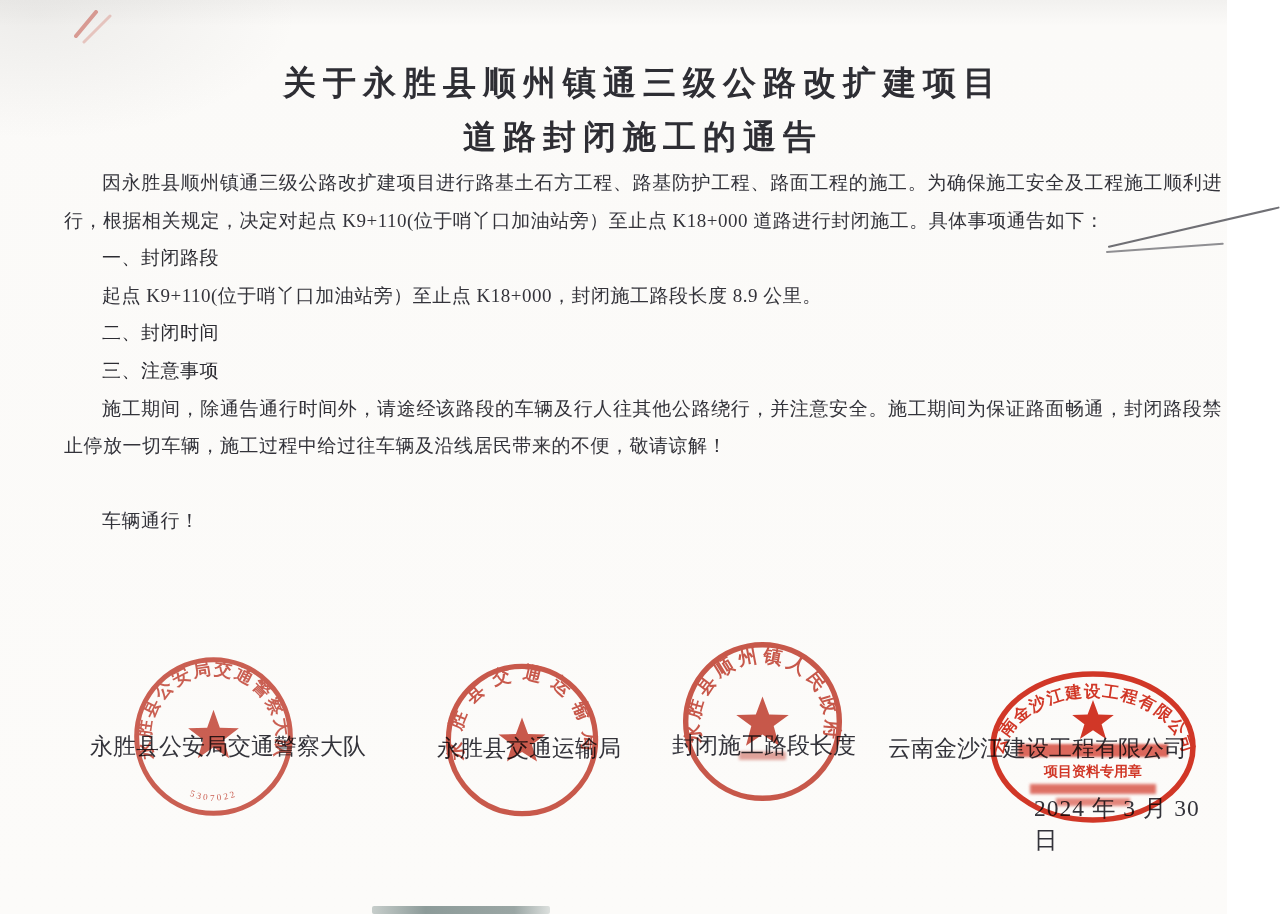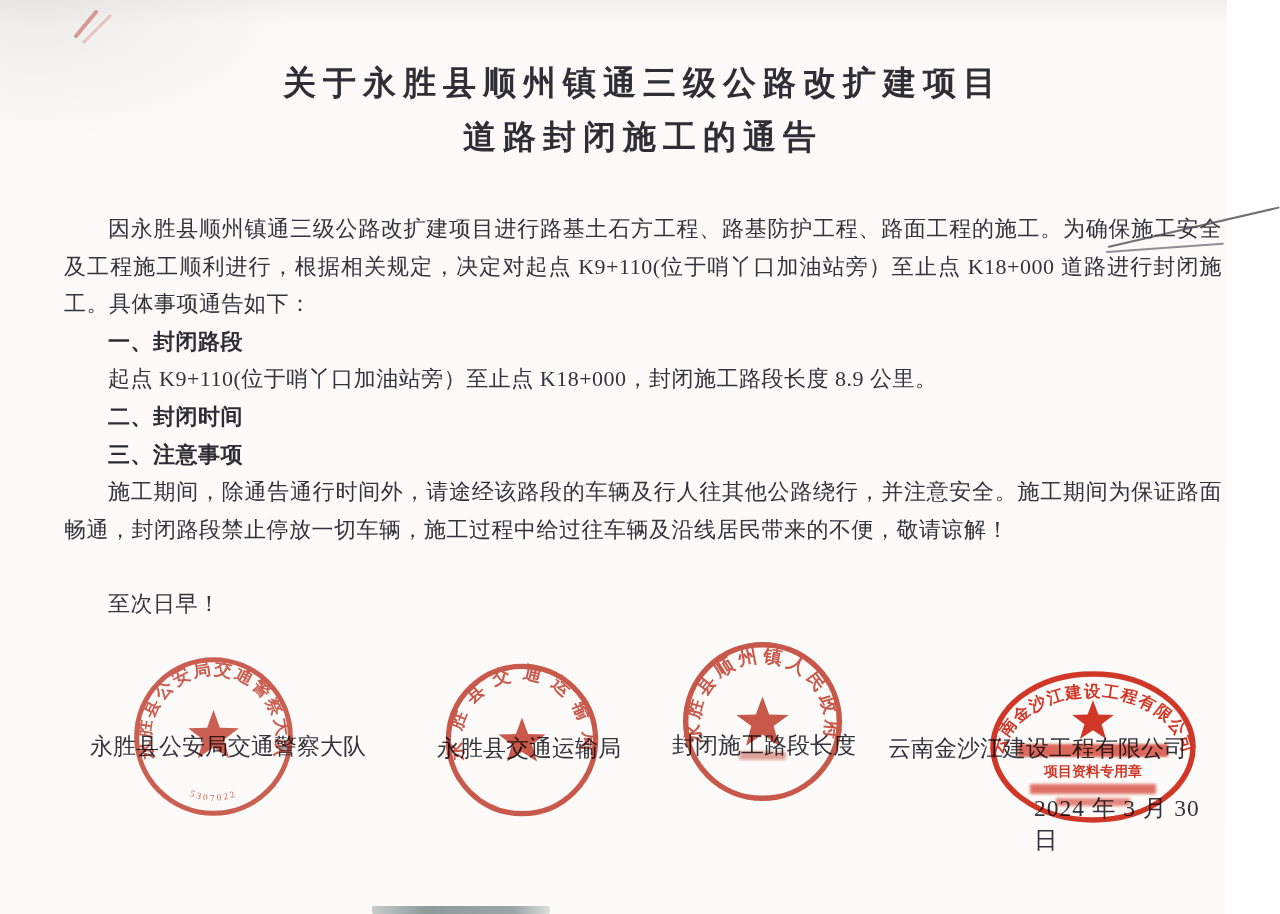--- a/index.html
+++ b/index.html
@@ -15,24 +15,24 @@
     content:""; position:absolute; left:0; top:0; width:320px; height:150px;
     background:radial-gradient(ellipse at 12% 10%, rgba(120,120,118,.10), rgba(0,0,0,0) 65%);
     pointer-events:none;
   }
 
   .doc {
     position:absolute; left:64px; top:56px; width:1158px;
   }
   .title { text-align:center; font-size:33px; font-weight:700; letter-spacing:7px;
            line-height:54px; color:#2e2e34; }
-  .body-text { margin-top:46px; font-size:22px; line-height:37.6px;
+  .body-text { font-size:19px; line-height:37.6px;
                text-align:justify; letter-spacing:.5px; color:#33333a; }
   .para { text-indent:2em; }
-  .heading { text-indent:2em; font-weight:700; color:#2c2c32; }
+  .heading { text-indent:2em; font-weight:400; color:#2c2c32; }
   .closing { text-indent:2em; margin-top:37px; }
 
   .sig-label { position:absolute; font-size:23px; white-space:nowrap; color:#33333a; }
   .date-line { position:absolute; left:1034px; top:792px; font-size:23.5px;
                letter-spacing:1px; color:#33333a; }
 
   .seal { position:absolute; mix-blend-mode:multiply; pointer-events:none; }
   .seal svg { display:block; }
 
   
@@ -56,21 +56,21 @@
       <div>道路封闭施工的通告</div>
     </div>
 
     <div class="body-text">
       <p class="para">因永胜县顺州镇通三级公路改扩建项目进行路基土石方工程、路基防护工程、路面工程的施工。为确保施工安全及工程施工顺利进行，根据相关规定，决定对起点 K9+110(位于哨丫口加油站旁）至止点 K18+000 道路进行封闭施工。具体事项通告如下：</p>
       <p class="heading">一、封闭路段</p>
       <p class="para">起点 K9+110(位于哨丫口加油站旁）至止点 K18+000，封闭施工路段长度 8.9 公里。</p>
       <p class="heading">二、封闭时间</p>
       <p class="heading">三、注意事项</p>
       <p class="para">施工期间，除通告通行时间外，请途经该路段的车辆及行人往其他公路绕行，并注意安全。施工期间为保证路面畅通，封闭路段禁止停放一切车辆，施工过程中给过往车辆及沿线居民带来的不便，敬请谅解！</p>
-      <p class="closing">至次日早！</p>
+      <p class="closing">车辆通行！</p>
     </div>
   </div>
 
   <div class="sig-label" style="left:90px;  top:731px;">永胜县公安局交通警察大队</div>
   <div class="sig-label" style="left:437px; top:733px;">永胜县交通运输局</div>
   <div class="sig-label" style="left:672px; top:730px;">封闭施工路段长度</div>
   <div class="sig-label" style="left:888px; top:733px;">云南金沙江建设工程有限公司</div>
 
   <div class="date-line">2024 年 3 月 30 日</div>
 

